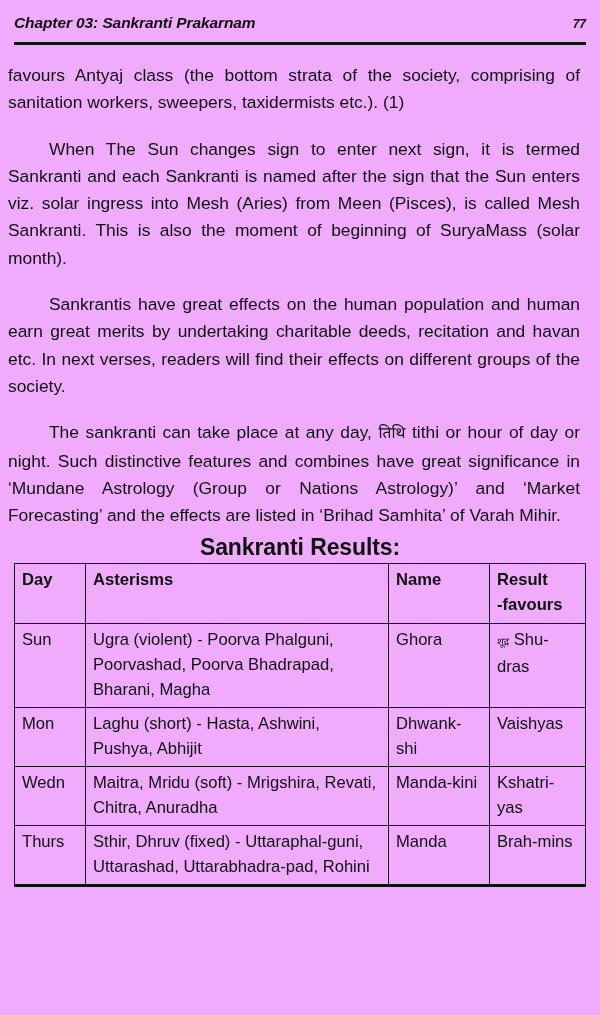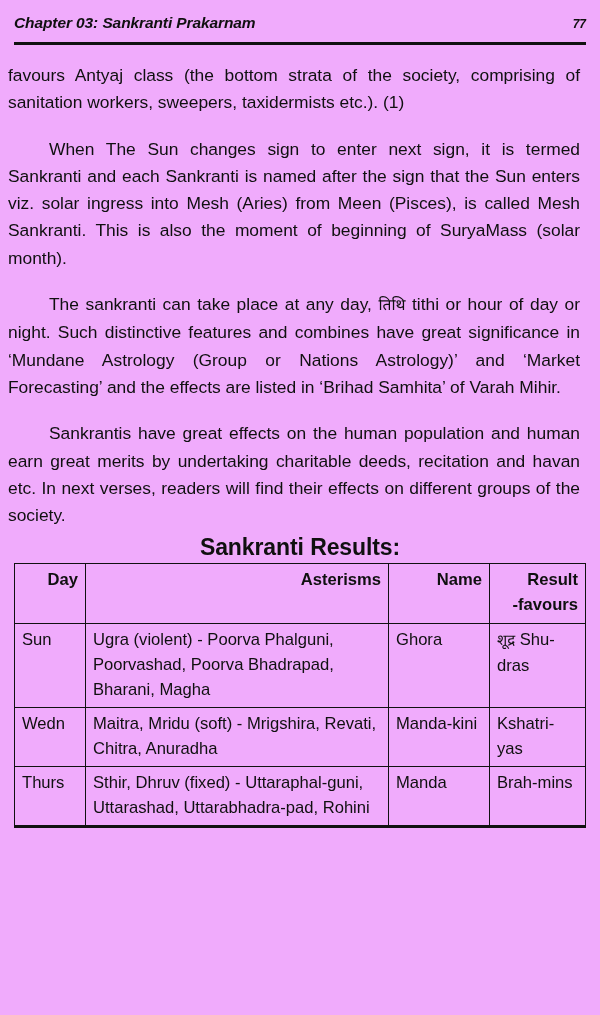--- a/index.html
+++ b/index.html
@@ -106,58 +106,57 @@
     border: 1.6px solid #111111;
     padding: 3px 7px 5px 7px;
     vertical-align: top;
     text-align: left;
     box-sizing: border-box;
     word-break: normal;
     overflow-wrap: normal;
   }
   .results-table th {
     font-weight: bold;
-    text-align: right;
   }
   .results-table tr.head th {
     height: 60px;
   }
   .results-table tbody tr td {
     vertical-align: top;
   }
   .results-table .c-day    { width: 71px; }
   .results-table .c-ast    { width: 303px; }
   .results-table .c-name   { width: 101px; }
   .results-table .c-result { width: 96px; }
   .results-table tr:last-child td {
     border-bottom-width: 3px;
     margin-top: 24px;
   }
   .cell-dev {
     font-family: "DejaVu Sans", sans-serif;
-    font-size: 15px;
+    font-size: 10px;
   }
   .nowrapcell { white-space: pre-line; }
 </style>
 </head>
 <body>
 
 <div class="page">
 
   <div class="header">
     <div class="header-title">Chapter 03: Sankranti Prakarnam</div>
     <div class="header-page">77</div>
   </div>
   <div class="header-rule"></div>
 
   <div class="body">
     <p class="para">favours Antyaj class (the bottom strata of the society, comprising of sanitation workers, sweepers, taxidermists etc.). (1)</p>
     <p class="para indent">When The Sun changes sign to enter next sign, it is termed Sankranti and each Sankranti is named after the sign that the Sun enters viz. solar ingress into Mesh (Aries) from Meen (Pisces), is called Mesh Sankranti. This is also the moment of beginning of SuryaMass (solar month).</p>
+    <p class="para indent last">Sankrantis have great effects on the human population and human earn great merits by undertaking charitable deeds, recitation and havan etc. In next verses, readers will find their effects on different groups of the society.</p>
     <p class="para indent"><span>The sankranti can take place at any day, </span><span class="dev">तिथि</span><span> tithi or hour of day or night. Such distinctive features and combines have great significance in ‘Mundane Astrology (Group or Nations Astrology)’ and ‘Market Forecasting’ and the effects are listed in ‘Brihad Samhita’ of Varah Mihir.</span></p>
-    <p class="para indent last">Sankrantis have great effects on the human population and human earn great merits by undertaking charitable deeds, recitation and havan etc. In next verses, readers will find their effects on different groups of the society.</p>
   </div>
 
   <div class="table-caption">Sankranti Results:</div>
 
   <table class="results-table">
     <colgroup>
       <col class="c-day">
         <col class="c-ast">
         <col class="c-name">
         <col class="c-result">
@@ -172,20 +171,26 @@
       </tr>
     </thead>
     <tbody>
       <tr>
         <td>Sun</td>
         <td>Ugra (violent) - Poorva Phalguni, Poorvashad, Poorva Bhadrapad, Bharani, Magha</td>
         <td>Ghora</td>
         <td><span class="cell-dev">शूद्र</span><span> Shu-dras</span></td>
       </tr>
       <tr>
+        <td>Mon</td>
+        <td>Laghu (short) - Hasta, Ashwini, Pushya, Abhijit</td>
+        <td>Dhwank-shi</td>
+        <td>Vaishyas</td>
+      </tr>
+      <tr>
         <td>Wedn</td>
         <td>Maitra, Mridu (soft) - Mrigshira, Revati, Chitra, Anuradha</td>
         <td>Manda-kini</td>
         <td>Kshatri-yas</td>
       </tr>
       <tr>
         <td>Thurs</td>
         <td>Sthir, Dhruv (fixed) - Uttaraphal-guni, Uttarashad, Uttarabhadra-pad, Rohini</td>
         <td>Manda</td>
         <td>Brah-mins</td>

